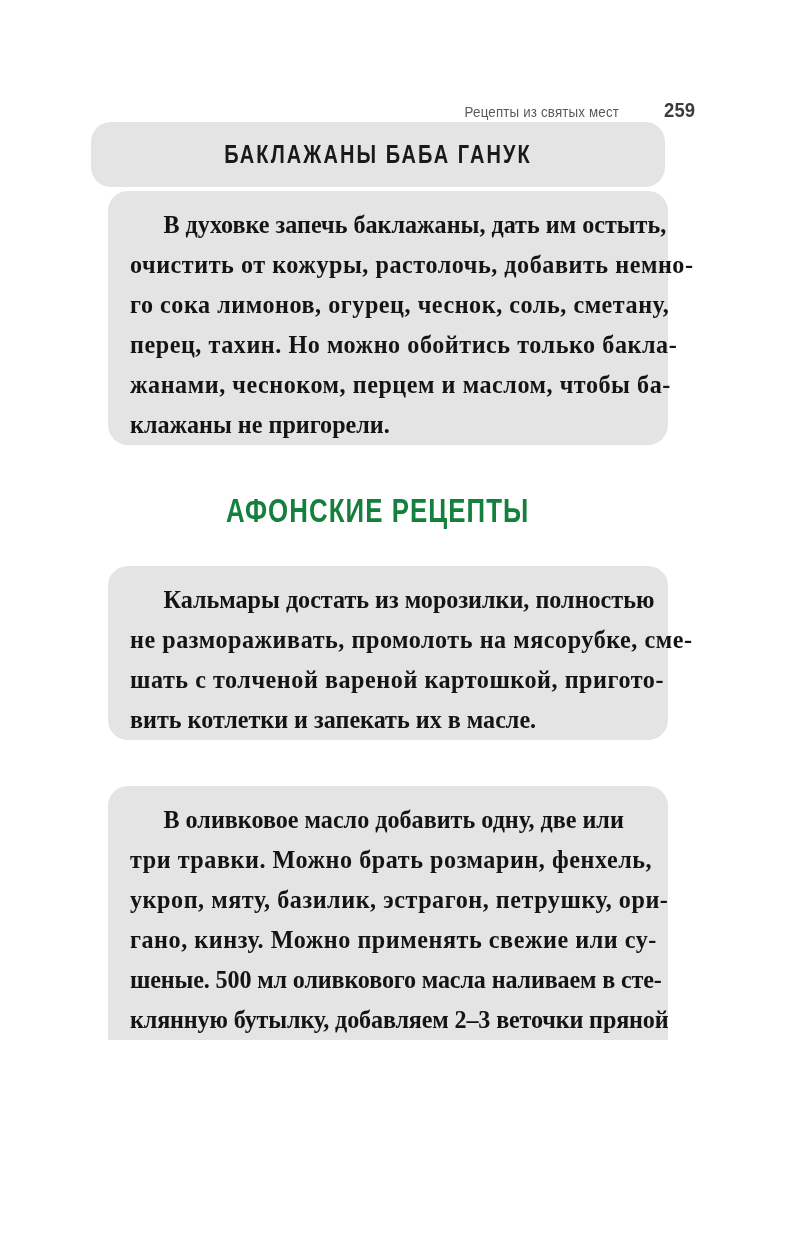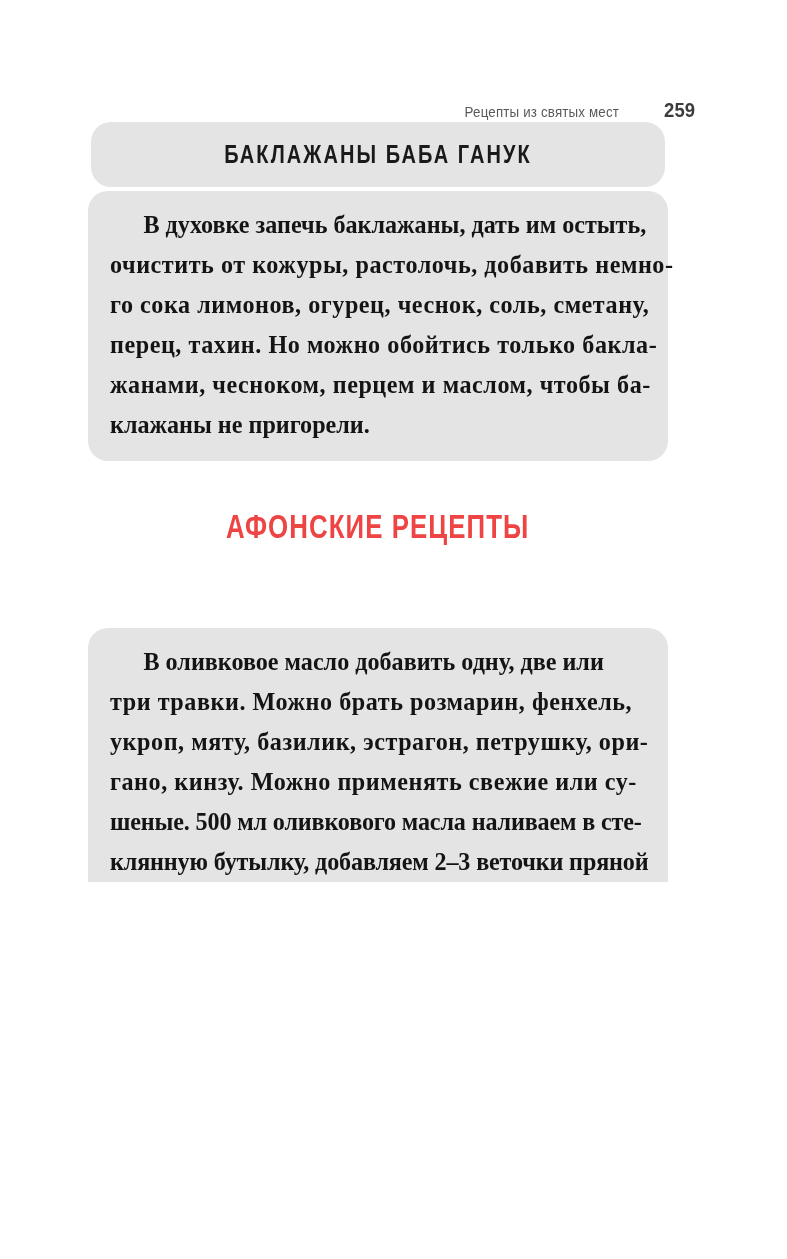--- a/index.html
+++ b/index.html
@@ -86,21 +86,22 @@
     line-height: 1.34;
     white-space: nowrap;
     transform: scaleX(0.80);
     transform-origin: center;
   }
 
   .recipe-body-box {
     background: #e4e4e4;
     border-radius: 20px;
     margin-top: 4px;
-    padding: 14px 22px 16px;
+    padding: 14px 22px 0;
+    margin-left: 20px;
   }
   .recipe-body-box.clipped {
     border-bottom-left-radius: 0;
     border-bottom-right-radius: 0;
     padding-bottom: 0;
   }
   .recipe-body-line {
     font-family: "Liberation Serif", serif;
     font-weight: 700;
     font-size: 24.5px;
@@ -114,21 +115,21 @@
   .recipe-body-line.indent { text-indent: 34px; }
   .recipe-body-line.spread { letter-spacing: 0.55px; }
   .recipe-body-line.tight  { letter-spacing: -0.15px; }
 
   
   .section-heading {
     text-align: center;
     font-family: "Liberation Sans", sans-serif;
     font-weight: 700;
     font-size: 34px;
-    color: #ef4444;
+    color: #15803d;
     letter-spacing: 1.4px;
     margin: 46px 0 36px;
     white-space: nowrap;
   }
   .section-heading > span {
     display: inline-block;
     transform: scaleX(0.76);
     transform-origin: center;
   }
 
@@ -158,20 +159,26 @@
         <div class="recipe-body-line spread">жанами, чесноком, перцем и маслом, чтобы ба-</div>
         <div class="recipe-body-line">клажаны не пригорели.</div>
       </div>
     </div>
 
     <div class="section-heading">
       <span>АФОНСКИЕ РЕЦЕПТЫ</span>
     </div>
 
     <div class="recipe">
+      <div class="recipe-body-box">
+        <div class="recipe-body-line indent">Кальмары достать из морозилки, полностью</div>
+        <div class="recipe-body-line spread">не размораживать, промолоть на мясорубке, сме-</div>
+        <div class="recipe-body-line spread">шать с толченой вареной картошкой, пригото-</div>
+        <div class="recipe-body-line">вить котлетки и запекать их в масле.</div>
+      </div>
     </div>
 
     <div class="gap-lg"></div>
 
     <div class="recipe">
       <div class="recipe-body-box clipped">
         <div class="recipe-body-line indent">В оливковое масло добавить одну, две или</div>
         <div class="recipe-body-line spread">три травки. Можно брать розмарин, фенхель,</div>
         <div class="recipe-body-line spread">укроп, мяту, базилик, эстрагон, петрушку, ори-</div>
         <div class="recipe-body-line spread">гано, кинзу. Можно применять свежие или су-</div>

